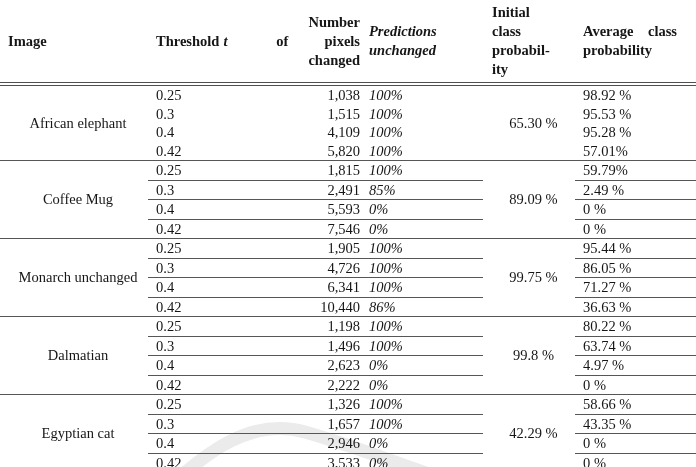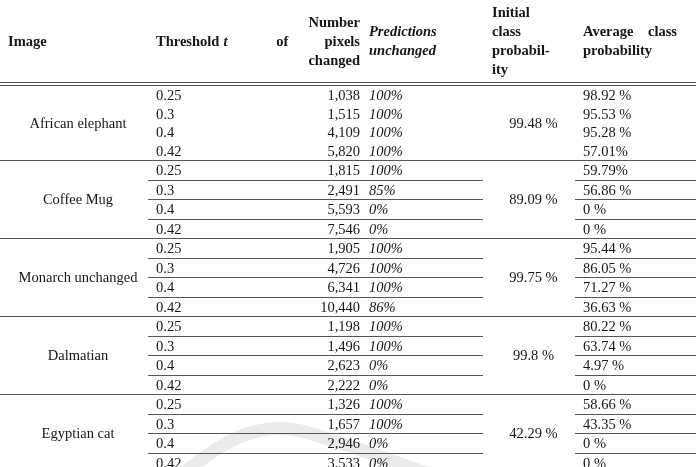--- a/index.html
+++ b/index.html
@@ -78,21 +78,21 @@
       <th class="col-average pre">Average    class
 probability</th>
     </tr>
   </thead>
 <tbody>
       <tr>
         <td class="col-image" rowspan="4">African elephant</td>
         <td class="col-threshold">0.25</td>
         <td class="col-pixels">1,038</td>
         <td class="col-pred">100%</td>
-        <td class="col-initial" rowspan="4">99.48 %</td>
+        <td class="col-initial" rowspan="4">65.30 %</td>
         <td class="col-average">98.92 %</td>
       </tr>
       <tr>
         <td class="col-threshold">0.3</td>
         <td class="col-pixels">1,515</td>
         <td class="col-pred">100%</td>
         <td class="col-average">95.53 %</td>
       </tr>
       <tr>
         <td class="col-threshold">0.4</td>
@@ -113,21 +113,21 @@
         <td class="col-threshold">0.25</td>
         <td class="col-pixels">1,815</td>
         <td class="col-pred">100%</td>
         <td class="col-initial" rowspan="4">89.09 %</td>
         <td class="col-average">59.79%</td>
       </tr>
       <tr>
         <td class="col-threshold">0.3</td>
         <td class="col-pixels">2,491</td>
         <td class="col-pred">85%</td>
-        <td class="col-average">56.86 %</td>
+        <td class="col-average">2.49 %</td>
       </tr>
       <tr>
         <td class="col-threshold">0.4</td>
         <td class="col-pixels">5,593</td>
         <td class="col-pred">0%</td>
         <td class="col-average">0 %</td>
       </tr>
       <tr>
         <td class="col-threshold">0.42</td>
         <td class="col-pixels">7,546</td>

